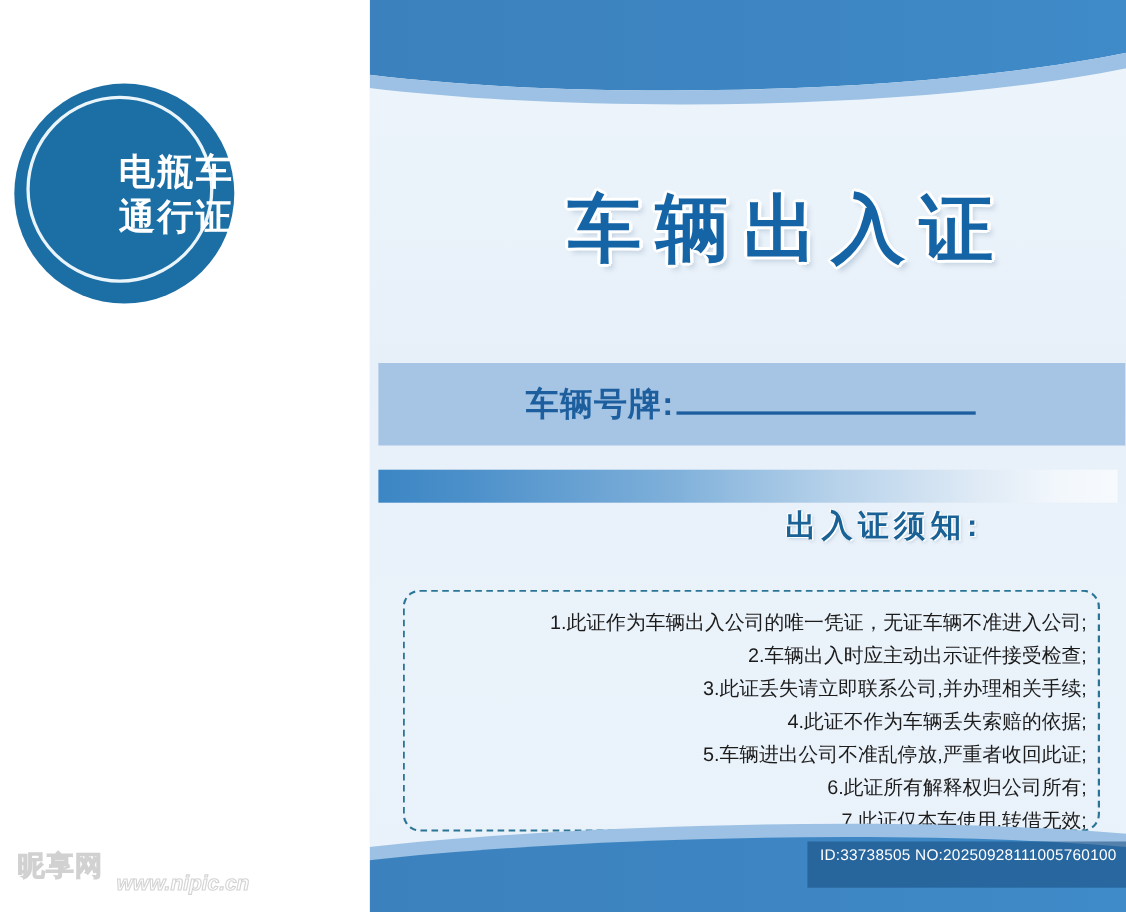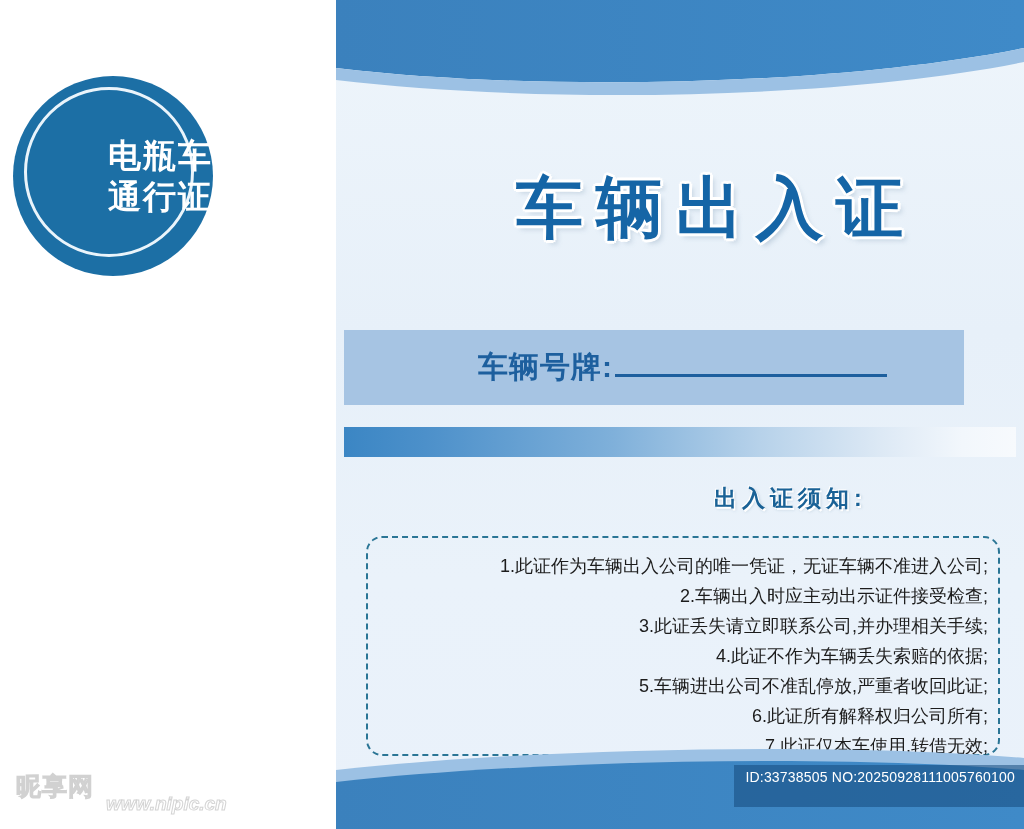--- a/index.html
+++ b/index.html
@@ -112,21 +112,21 @@
        2px 2px 0 #ffffff, -2px 2px 0 #ffffff, 2px -2px 0 #ffffff, -2px -2px 0 #ffffff,
        4px 4px 5px rgba(120,150,175,.35);
     white-space: nowrap;
     padding-left: 36px;
   }
 
   
   #plate-band {
     position: absolute;
     left: 8px; top: 330px;
-    width: 620px; height: 75px;
+    width: 679px; height: 75px;
     background: #a6c4e3;
     display: flex;
     align-items: center;
   }
   #plate-label {
     margin-left: 134px;
     font-size: 30px;
     font-weight: bold;
     color: #1d5f9e;
     letter-spacing: 1px;
@@ -144,22 +144,22 @@
   #divider {
     position: absolute;
     left: 8px; top: 427px;
     width: 672px; height: 30px;
     background: linear-gradient(90deg, #3b86c4 0%, #4c90ca 12%, #7fb0da 40%, #b7d2ea 62%, #dde9f5 80%, #f2f7fc 92%, #f7fafd 100%);
   }
 
   
   #notice-heading {
     position: absolute;
-    left: 378px; top: 483px;
-    font-size: 23px;
+    left: 378px; top: 459px;
+    font-size: 28px;
     font-weight: bold;
     letter-spacing: 5px;
     color: #1a6296;
     text-shadow: 1.5px 1.5px 0 #ffffff, -1px -1px 0 #ffffff, 2px 2px 3px rgba(130,160,185,.4);
     white-space: nowrap;
   }
 
   
   #notice-box {
     position: absolute;

